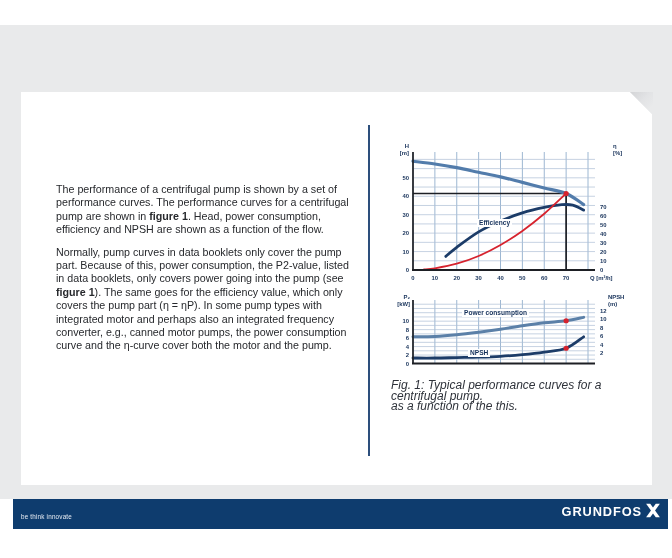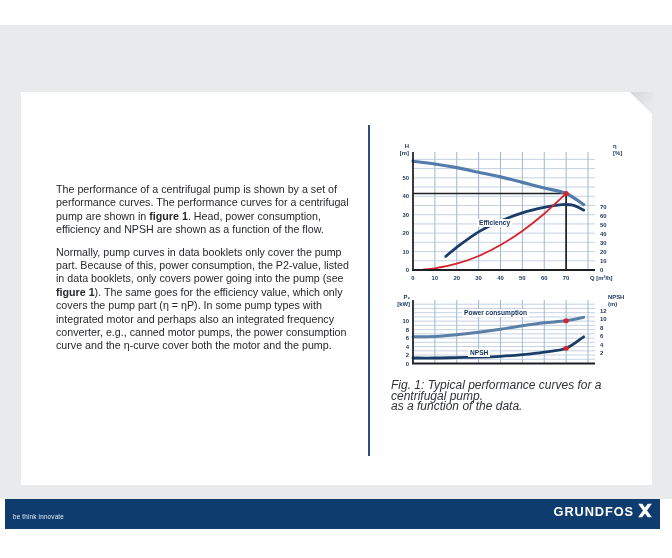--- a/index.html
+++ b/index.html
@@ -26,21 +26,21 @@
   #chart-bottom{left:391px;top:292px;}
   svg.chart text{font-family:"Liberation Sans",sans-serif;font-size:5.9px;font-weight:bold;fill:#17325a;}
   .axis-corner{position:absolute;font-size:5.9px;font-weight:bold;color:#17325a;line-height:6.6px;}
   .axis-corner.right-align{text-align:right;}
   .curve-label{position:absolute;font-size:6.6px;font-weight:bold;color:#14305a;
                background:#fff;padding:0 2px;line-height:8px;}
   
   .caption{position:absolute;left:391px;top:380px;width:232px;font-style:italic;
            font-size:12px;line-height:10.6px;color:#2e323a;}
   
-  .footer-bar{position:absolute;left:5px;top:499px;width:655px;height:30px;background:#0e3c6e;}
+  .footer-bar{position:absolute;left:13px;top:499px;width:655px;height:30px;background:#0e3c6e;}
   .tagline{position:absolute;left:8px;top:14px;color:#e8edf4;font-size:6.3px;letter-spacing:.2px;}
   .brand{position:absolute;right:7px;top:5px;display:flex;align-items:center;}
   .brand-word{color:#fff;font-weight:bold;font-size:12.8px;letter-spacing:.9px;}
   .brand-mark{margin-left:3px;margin-top:-3px;}
 </style>
 </head>
 <body>
 
 <div id="stage">
 
@@ -170,21 +170,21 @@
   </div>
   <div class="axis-corner" style="left:608px;top:294px;">
     <div>NPSH</div>
     <div>(m)</div>
   </div>
   <div class="curve-label" style="left:462px;top:309px;">Power consumption</div>
   <div class="curve-label" style="left:468px;top:349px;">NPSH</div>
 
   <div class="caption">
     <div>Fig. 1: Typical performance curves for a centrifugal pump.</div>
-    <div>as a function of the data.</div>
+    <div>as a function of the this.</div>
   </div>
 
   <div class="footer-bar">
     <div class="tagline">be think innovate</div>
     <div class="brand">
       <span class="brand-word">GRUNDFOS</span>
       <svg class="brand-mark" width="16" height="15" viewBox="0 0 20 20">
         <path fill="#ffffff" d="M0.8,1 L6.3,1 L10,5.9 L13.7,1 L19.2,1 L12.7,10 L19.2,19 L13.7,19 L10,14.1 L6.3,19 L0.8,19 L7.3,10 Z"></path>
       </svg>
     </div>

